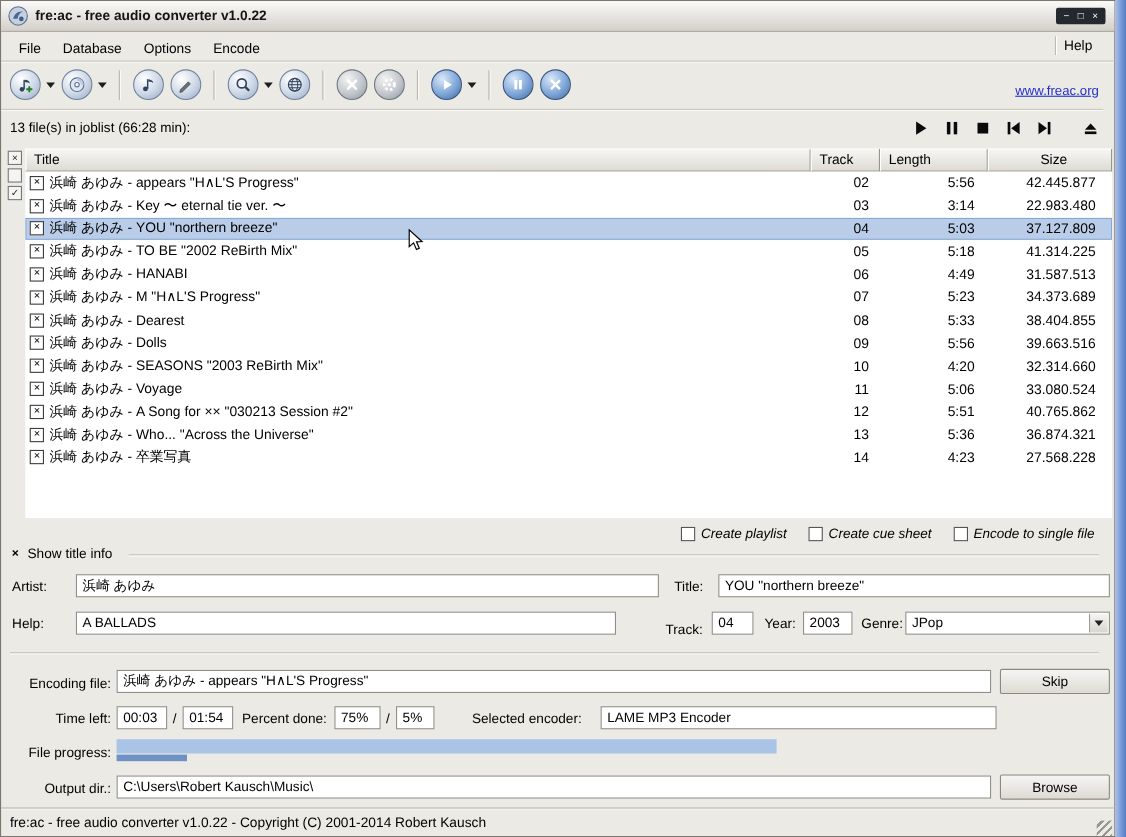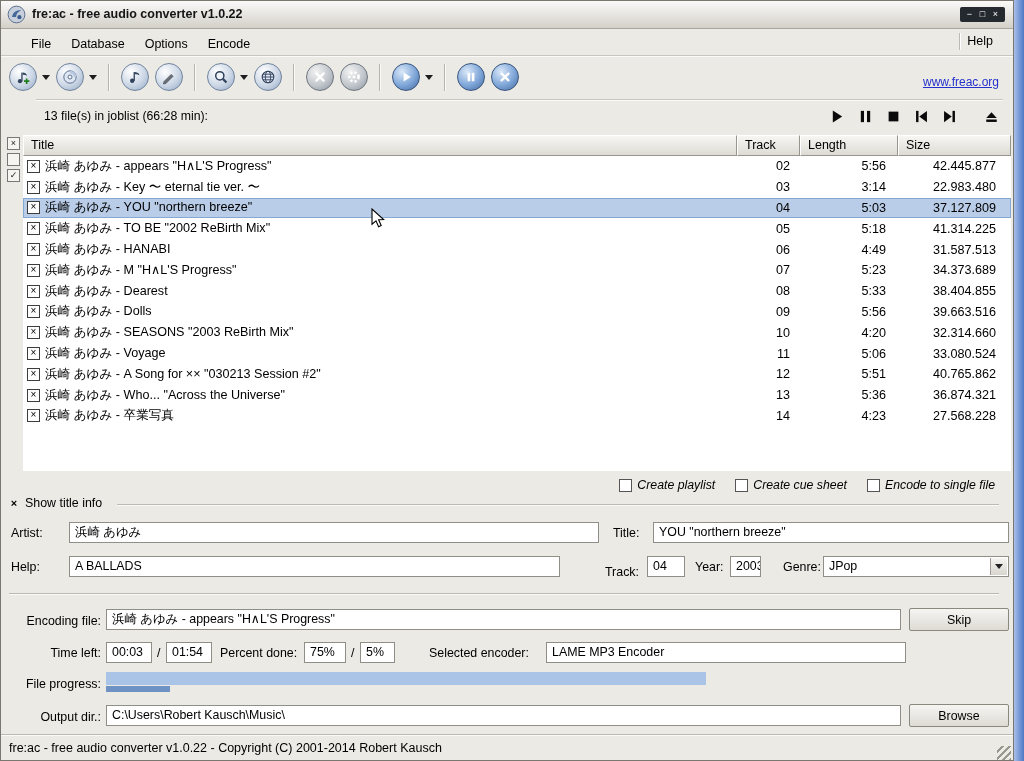--- a/index.html
+++ b/index.html
@@ -11,39 +11,39 @@
              background:linear-gradient(90deg,#a9bfe8,#4d79c6);}
   
   .titlebar{position:absolute;left:0;top:0;right:0;height:27px;
             background:linear-gradient(#fbfaf9,#d3d0c9);border-bottom:1px solid #a8a5a0;}
   .applogo{position:absolute;left:6px;top:4px;width:19px;height:19px;display:block;}
   .wtitle{position:absolute;left:31px;top:0;line-height:27px;font-size:12.5px;font-weight:bold;color:#141414;text-align:right;}
   .winbtns{position:absolute;right:8px;top:6px;height:15px;background:#24292f;border-radius:2px;
            display:flex;align-items:center;padding:0 3px;}
   .winbtns span{width:13px;text-align:center;color:#fff;font-size:9px;line-height:15px;cursor:default;}
   
-  .menubar{position:absolute;left:0;top:28px;right:0;height:30px;display:flex;align-items:center;padding-left:20px;}
+  .menubar{position:absolute;left:0;top:28px;right:0;height:30px;display:flex;align-items:center;padding-left:6px;}
   .mitem{padding:2px 10px;font-size:12.5px;cursor:default;}
   .mhelp{position:absolute;right:12px;top:3px;padding:2px 8px;font-size:12.5px;}
   .menusep{position:absolute;right:52px;top:4px;height:17px;border-left:1px solid #bdbab3;border-right:1px solid #fff;}
   
   .toolbar{position:absolute;left:0;top:54px;right:0;height:42px;display:flex;align-items:center;
            padding-left:8px;gap:6px;border-top:1px solid #c9c6bf;box-shadow:0 1px 0 #fbfaf8 inset;}
   .ticon{width:28px;height:28px;border-radius:50%;border:1px solid #70839d;padding:0;display:flex;
          align-items:center;justify-content:center;cursor:default;
          background:radial-gradient(circle at 35% 30%,#ffffff,#ccd7e6 55%,#93a9c4);}
   .ticon.gray{background:radial-gradient(circle at 35% 30%,#f2f2f2,#c2c7cd 55%,#8c949d);border-color:#6f7680;}
   .ticon.blue{background:radial-gradient(circle at 35% 30%,#dbe8f9,#7ea6d8 55%,#46699c);border-color:#39557e;}
   .drop{width:0;height:0;border-left:4px solid transparent;border-right:4px solid transparent;
         border-top:5px solid #1d1d1d;margin-left:-1px;cursor:default;}
   .tsep{width:0;height:27px;border-left:1px solid #b8b5ae;border-right:1px solid #fbfaf8;margin:0 5px;}
   .weblink{position:absolute;right:14px;top:74px;font-size:12px;color:#2431cc;text-decoration:underline;cursor:pointer;}
   
   .jobrow{position:absolute;left:0;top:98px;right:10px;height:32px;border-top:1px solid #c9c6bf;
-          box-shadow:0 1px 0 #fbfaf8 inset;margin-left:35px;}
+          box-shadow:0 1px 0 #fbfaf8 inset;}
   .jobsum{position:absolute;left:8px;top:0;line-height:32px;font-size:12.3px;}
   .transport{position:absolute;right:4px;top:0;height:32px;display:flex;align-items:center;gap:12px;}
   .tpbtn{border:0;background:transparent;padding:0;width:16px;height:16px;display:flex;align-items:center;justify-content:center;cursor:default;}
   
   .gutter{position:absolute;left:6px;top:136px;display:flex;flex-direction:column;gap:3px;}
   .gbtn{width:13px;height:13px;border:1px solid #777;background:#f6f4f0;font-size:9px;line-height:11px;
         text-align:center;padding:0;cursor:default;color:#222;box-sizing:border-box;}
   
   .lhead{position:absolute;left:22px;top:134px;height:21px;display:flex;}
   .hcell{box-sizing:border-box;height:21px;line-height:19px;font-size:12.5px;padding-left:7px;
@@ -255,21 +255,21 @@
     <div class="gutter" id="gutterEl">
         <button class="gbtn">×</button>
         <button class="gbtn"></button>
         <button class="gbtn">✓</button>
       </div>
 
     <div class="lhead" id="listHead">
         <div class="hcell" style="width: 714px;">Title</div>
         <div class="hcell" style="width: 63px;">Track</div>
         <div class="hcell" style="width: 98px;">Length</div>
-        <div class="hcell" style="width: 113px;">Size</div>
+        <div class="hcell" style="width: 113px; text-align: center;">Size</div>
       </div>
     <div class="lrows" id="listRows">
         <div class="lrow">
           <div class="c c0">
             <span class="cb"></span>
             <span>浜崎 あゆみ - appears "H∧L'S Progress"</span>
           </div>
           <div class="c c1">02</div>
           <div class="c c2">5:56</div>
           <div class="c c3">42.445.877</div>
@@ -408,21 +408,21 @@
     <span class="lbl" style="left:10px;top:525px">Artist:</span>
     <div class="field" style="left:68px;top:521px;width:530px">浜崎 あゆみ</div>
     <span class="lbl" style="left:612px;top:525px">Title:</span>
     <div class="field" style="left:652px;top:521px;width:356px">YOU "northern breeze"</div>
 
     <span class="lbl" style="left:10px;top:559px">Help:</span>
     <div class="field" style="left:68px;top:555px;width:491px">A BALLADS</div>
     <span class="lbl" style="left:604px;top:564px">Track:</span>
     <div class="field" style="left:646px;top:555px;width:38px">04</div>
     <span class="lbl" style="left:694px;top:559px">Year:</span>
-    <div class="field" style="left:729px;top:555px;width:31px">2003</div>
+    <div class="field" style="left:729px;top:555px;width:45px">2003</div>
     <span class="lbl" style="left:782px;top:559px">Genre:</span>
     <div class="field combo" style="left:822px;top:555px;width:186px">
       <span>JPop</span>
       <span class="dropbtn">
           <i></i>
         </span>
     </div>
 
     <div class="divider"></div>
 

